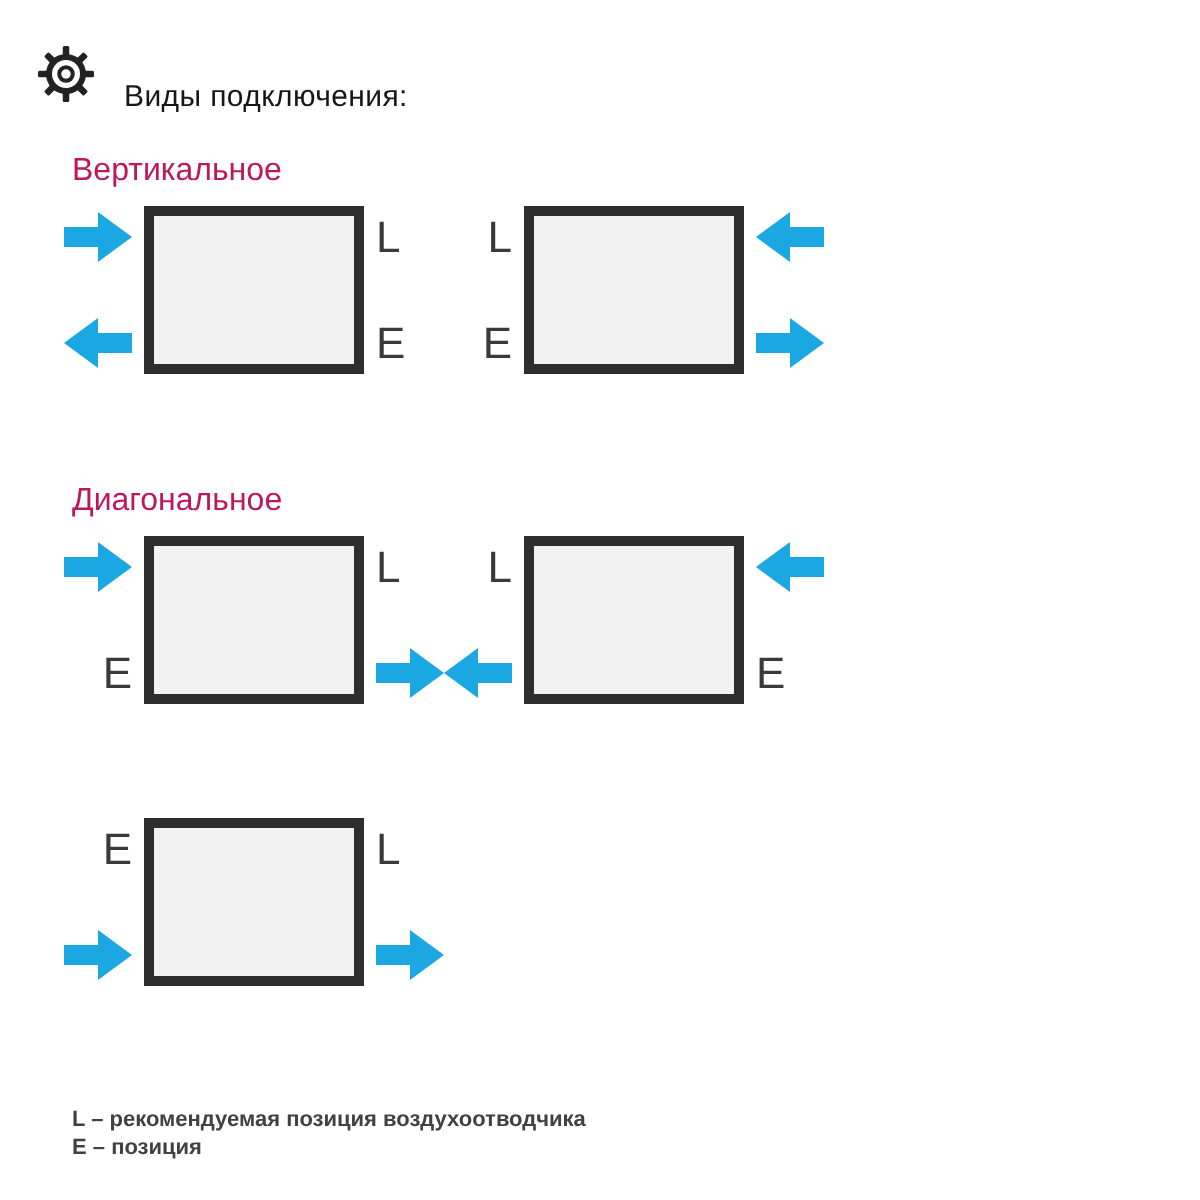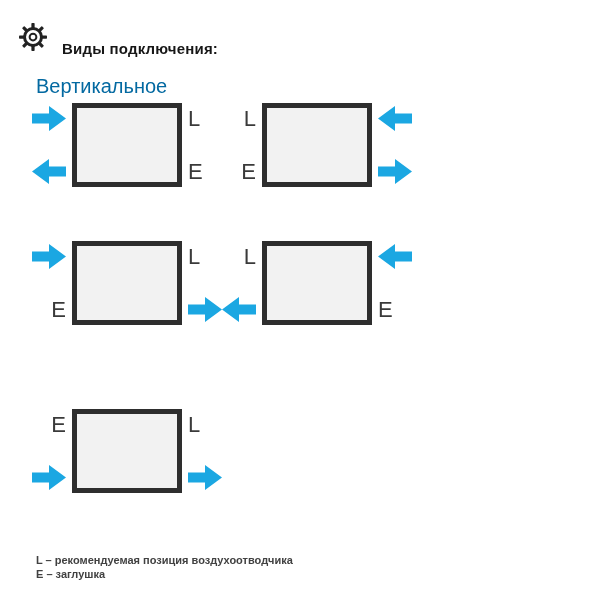--- a/index.html
+++ b/index.html
@@ -6,29 +6,29 @@
   body {
     width: 600px; height: 600px;
     background: #ffffff;
     font-family: "Liberation Sans", sans-serif;
   }
   .page { position: relative; width: 600px; height: 600px; background: #fff; overflow: hidden; }
 
   
   .header { position: absolute; left: 18px; top: 16px; display: flex; align-items: center; gap: 14px; }
   .gear svg { display: block; }
-  .page-title { font-size: 15px; font-weight: 700; color: #171717; letter-spacing: .2px; margin-top: 24px; }
+  .page-title { font-size: 15px; font-weight: 400; color: #171717; letter-spacing: .2px; margin-top: 24px; }
 
   
   .sections { position: absolute; left: 32px; top: 0; width: 560px; }
   .section { position: absolute; left: 0; }
   .section:nth-child(1) { top: 76px; }
   .section:nth-child(2) { top: 241px; }
   .section:nth-child(3) { top: 409px; }
-  .section-title { margin: 0 0 7px 4px; font-size: 20px; line-height: 20px; color: #0369a1; }
+  .section-title { margin: 0 0 7px 4px; font-size: 16px; line-height: 20px; color: #be185d; }
 
   .diagram-row { display: flex; }
   .diagram { display: flex; width: 190px; }
   .slot {
     width: 40px; height: 84px; box-sizing: border-box;
     display: flex; flex-direction: column; justify-content: space-between;
     padding-top: 3px; padding-bottom: 3px;
   }
   .slot-left  { align-items: flex-end;   padding-right: 6px; }
   .slot-right { align-items: flex-start; padding-left: 6px; }
@@ -109,20 +109,21 @@
               <div class="arrow arrow-right">
                 <svg width="34" height="25" viewBox="0 0 34 25">
                   <path d="M0 7.5 L17 7.5 L17 0 L34 12.5 L17 25 L17 17.5 L0 17.5 Z" fill="#1BA7E2"></path>
                 </svg>
               </div>
             </div>
           </div>
         </div>
       </div>
       <div class="section">
+        <div class="section-title">Диагональное</div>
         <div class="diagram-row">
           <div class="diagram">
             <div class="slot slot-left">
               <div class="arrow arrow-right">
                 <svg width="34" height="25" viewBox="0 0 34 25">
                   <path d="M0 7.5 L17 7.5 L17 0 L34 12.5 L17 25 L17 17.5 L0 17.5 Z" fill="#1BA7E2"></path>
                 </svg>
               </div>
               <div class="corner-label">E</div>
             </div>
@@ -177,16 +178,16 @@
                 </svg>
               </div>
             </div>
           </div>
         </div>
       </div>
     </div>
 
   <div class="legend">
     <div>L – рекомендуемая позиция воздухоотводчика</div>
-    <div>E – заглушка</div>
+    <div>E – позиция</div>
   </div>
 
 </div>
 
 </body></html>

